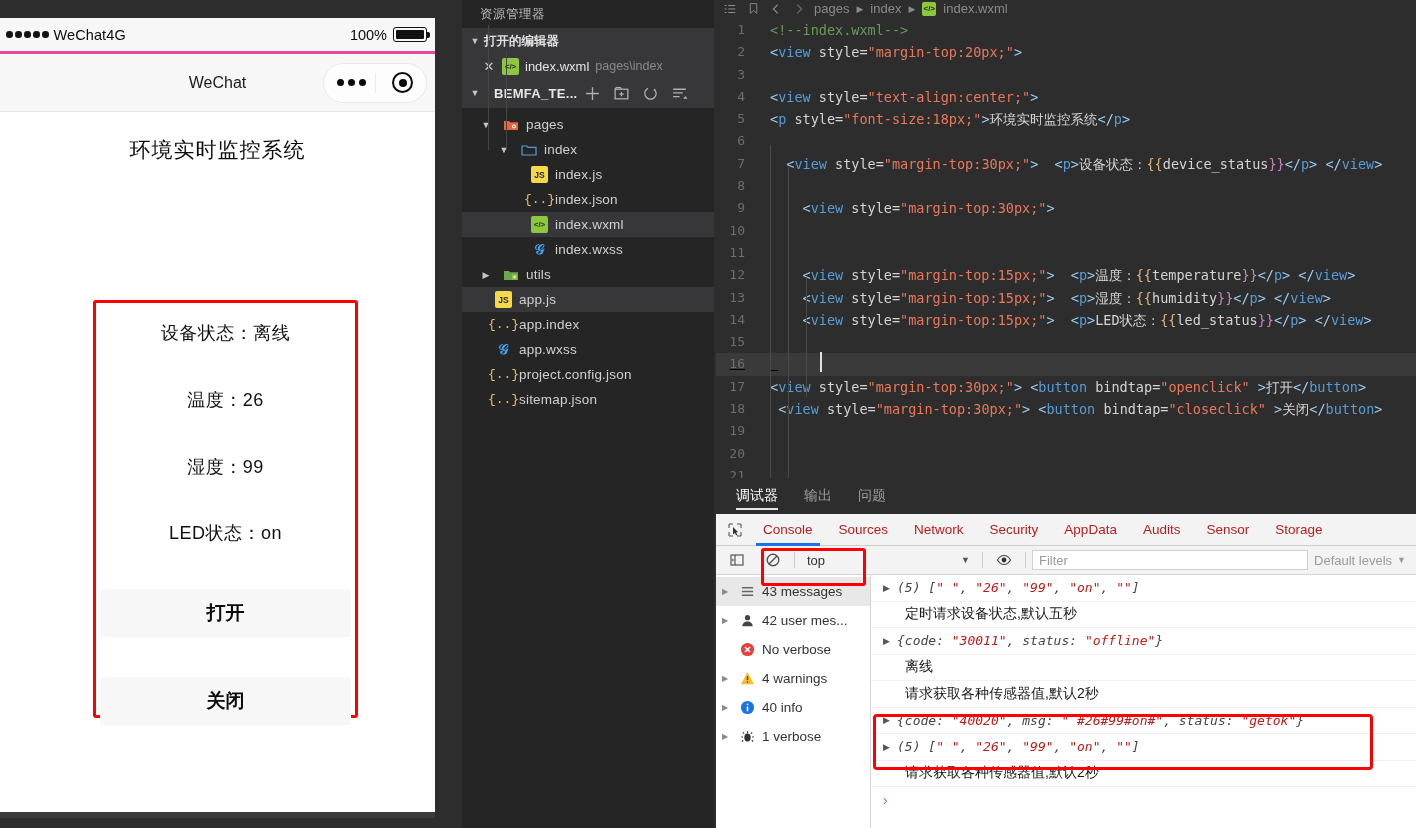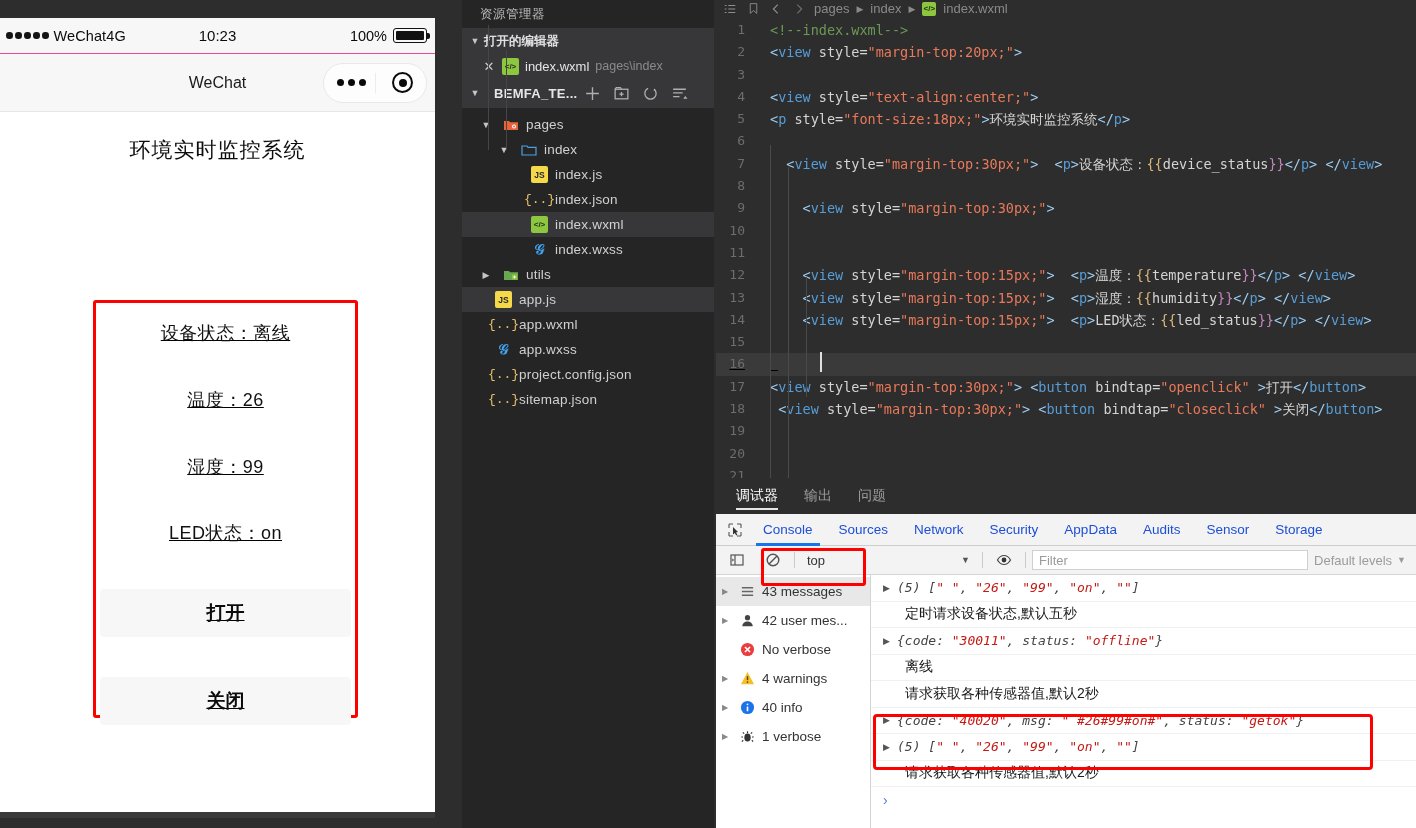--- a/index.html
+++ b/index.html
@@ -15,21 +15,21 @@
   .sim-wrap {
     position: absolute; left: 0; top: 18px;
     width: 435px; height: 800px;
     background: #ffffff;
     overflow: hidden;
   }
   .sim-statusbar {
     height: 36px; background: #f7f7f7;
     display: flex; align-items: center; position: relative;
     font-size: 15px; color: #0b0b0b;
-    border-bottom: 1px solid #ec4899;
+    border-bottom: 3px solid #ec4899;
   }
   .sb-left { position: absolute; left: 6px; display: flex; align-items: center; gap: 5px; }
   .sb-dots { display: flex; gap: 2.5px; }
   .sb-dot { width: 6.5px; height: 6.5px; border-radius: 50%; background: #141414; }
   .sb-carrier { font-size: 14.5px; letter-spacing: .1px; }
   .sb-time { position: absolute; left: 0; right: 0; text-align: center; font-size: 15px; }
   .sb-right { position: absolute; right: 8px; display: flex; align-items: center; gap: 6px; }
   .sb-pct { font-size: 14.5px; }
   .batt { position: relative; width: 34px; height: 15px; border: 1.6px solid #111;
           border-radius: 3px; }
@@ -54,21 +54,21 @@
   .cap-sep { position:absolute; left:50%; top:9px; bottom:9px; width:1px; background:#ececec; }
   .cap-target { width: 21px; height: 21px; border-radius: 50%; border: 2.2px solid #0a0a0a;
     display:flex; align-items:center; justify-content:center; }
   .cap-target i { width: 8px; height: 8px; border-radius: 50%; background: #0a0a0a; display:block; }
 
   .sim-body { padding: 0; background: #fff; height: calc(100% - 95px); position: relative; }
   .page-title { text-align: center; font-size: 21px; color: #0d0d0d; margin-top: 24px; letter-spacing: 1px; }
 
   .red-box {
     position: absolute; left: 93px; top: 164px; width: 265px; height: 418px;
-    border: 3px solid #ff0000; border-radius: 3px; background: #fff; text-decoration: underline;
+    border: 3px solid #ff0000; border-radius: 3px; background: #fff;
   }
   .rb-inner { padding: 0; }
   .stat-line { text-align: center; font-size: 18px; color: #111; letter-spacing: .5px; }
   .s-device { margin-top: 18px; }
   .s-temp { margin-top: 43px; }
   .s-humid { margin-top: 43px; }
   .s-led { margin-top: 42px; }
   .btn-wx {
     margin: 0 4px; height: 48px; background: #f7f7f7; border-radius: 4px;
     display: flex; align-items: center; justify-content: center;
@@ -163,21 +163,21 @@
   }
   .dt-tab { font-size: 14px; color: #9d9d9d; position: relative; height: 36px; display:flex; align-items:center; }
   .dt-tab.active { color: #ffffff; }
   .dt-tab.active::after { content:""; position:absolute; left:0; right:0; bottom:4px; height:2px; background:#e6e6e6; }
 
   .cdt-bar {
     height: 32px; background: #f3f3f3; border-bottom: 1px solid #cdcdcd;
     display: flex; align-items: center; gap: 0px; padding-left: 4px;
   }
   .cdt-icbtn { width: 30px; height: 30px; display:flex; align-items:center; justify-content:center; }
-  .cdt-tab { padding: 0 13px; height: 32px; display:flex; align-items:center; font-size: 13.5px; color:#1d4ed8; position: relative; }
+  .cdt-tab { padding: 0 13px; height: 32px; display:flex; align-items:center; font-size: 13.5px; color:#b91c1c; position: relative; }
   .cdt-tab.active::after { content:""; position:absolute; left:6px; right:6px; bottom:0; height:2.5px; background:#1a73e8; }
   .console-red-box {
     position: absolute; left: 45px; top: 34px; width: 105px; height: 38px;
     border: 3px solid #ff0000; border-radius: 3px; pointer-events:none; z-index: 6;
   }
 
   .cdt-filterbar {
     height: 29px; background: #f3f3f3; border-bottom: 1px solid #d5d5d5;
     display: flex; align-items: center; padding: 0 6px; gap: 6px;
   }
@@ -220,21 +220,20 @@
       <div class="sb-left">
         <span class="sb-dots">
           <i class="sb-dot"></i>
             <i class="sb-dot"></i>
             <i class="sb-dot"></i>
             <i class="sb-dot"></i>
             <i class="sb-dot"></i>
         </span>
         <span class="sb-carrier">WeChat4G</span>
       </div>
-      <div class="sb-time">10:23</div>
       <div class="sb-right">
         <span class="sb-pct">100%</span>
         <span class="batt">
             <i></i>
           </span>
       </div>
     </div>
 
     <div class="sim-navbar">
       <div class="sim-navtitle">WeChat</div>
@@ -370,21 +369,21 @@
           <span class="label">utils</span>
         </div>
         <div class="row sel">
           <span style="width:26px;display:inline-block"></span>
           <span class="fic fic-js">JS</span>
           <span class="label">app.js</span>
         </div>
         <div class="row">
           <span style="width:26px;display:inline-block"></span>
           <span class="fic fic-json">{..}</span>
-          <span class="label">app.wxml</span>
+          <span class="label">app.index</span>
         </div>
         <div class="row">
           <span style="width:26px;display:inline-block"></span>
           <span class="fic fic-wxss">𝒢</span>
           <span class="label">app.wxss</span>
         </div>
         <div class="row">
           <span style="width:26px;display:inline-block"></span>
           <span class="fic fic-json">{..}</span>
           <span class="label">project.config.json</span>

